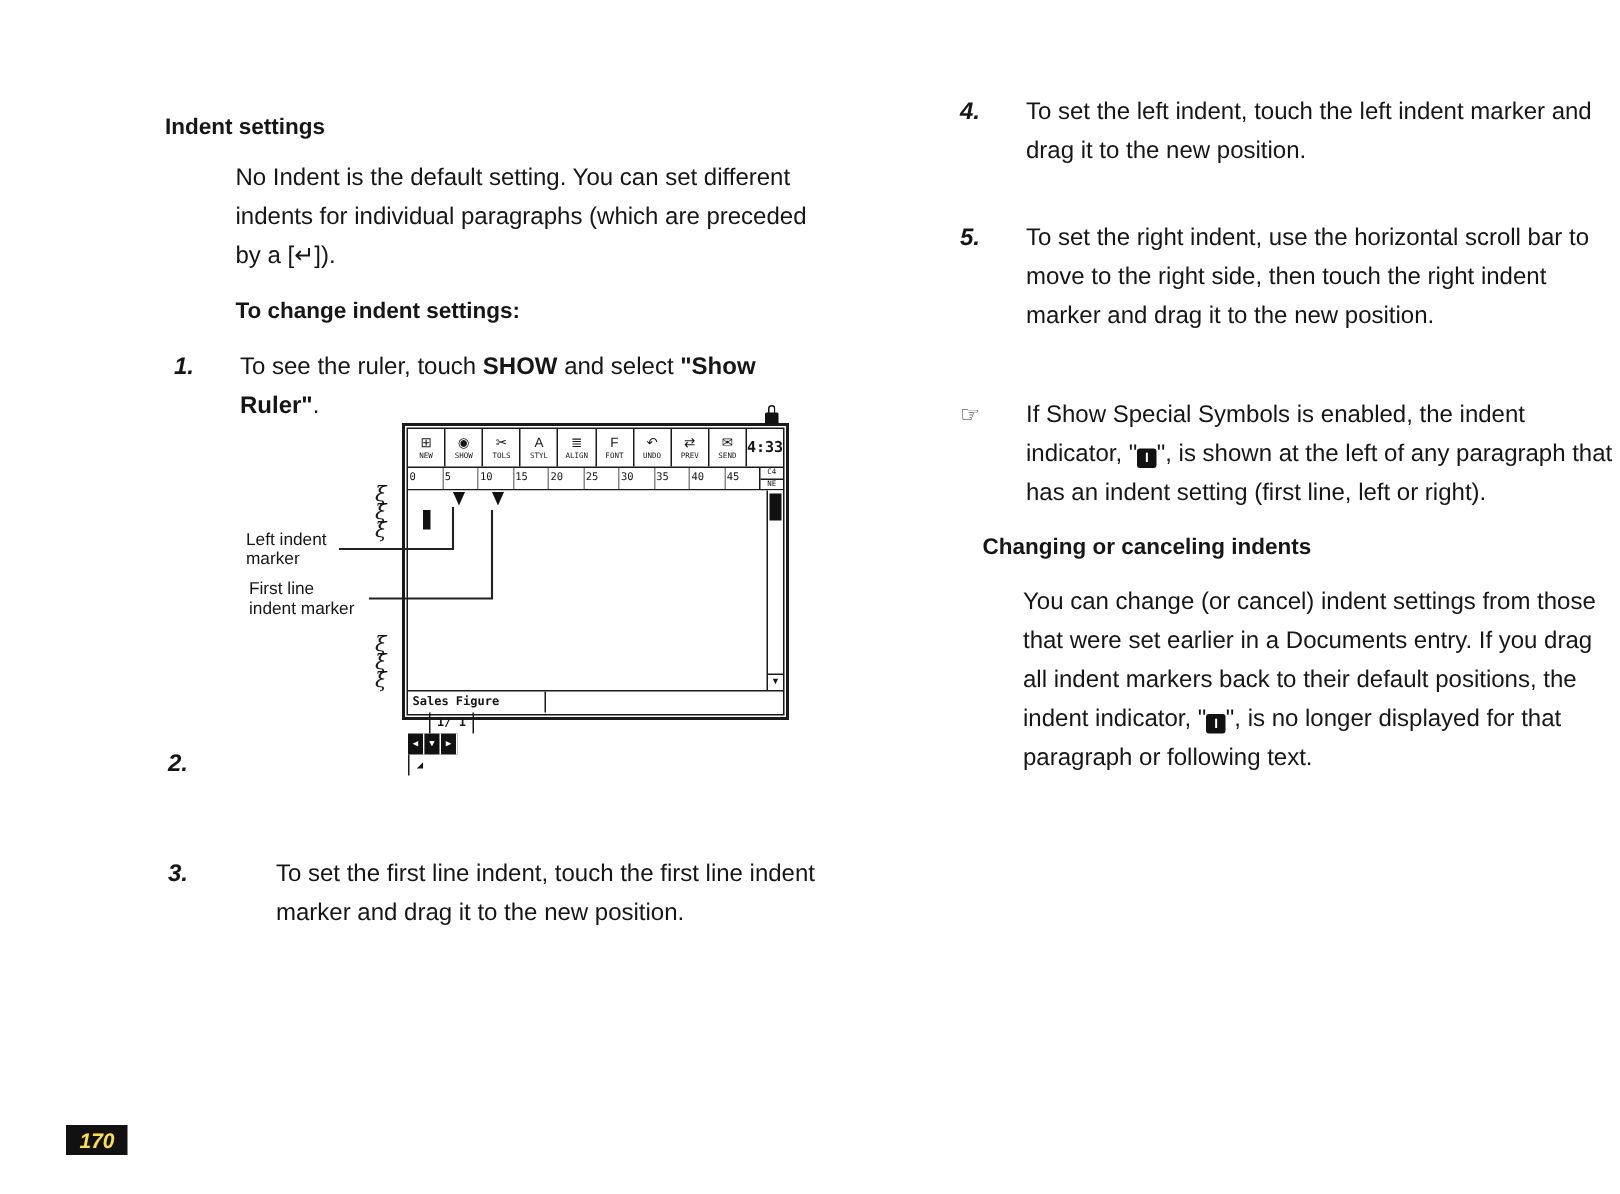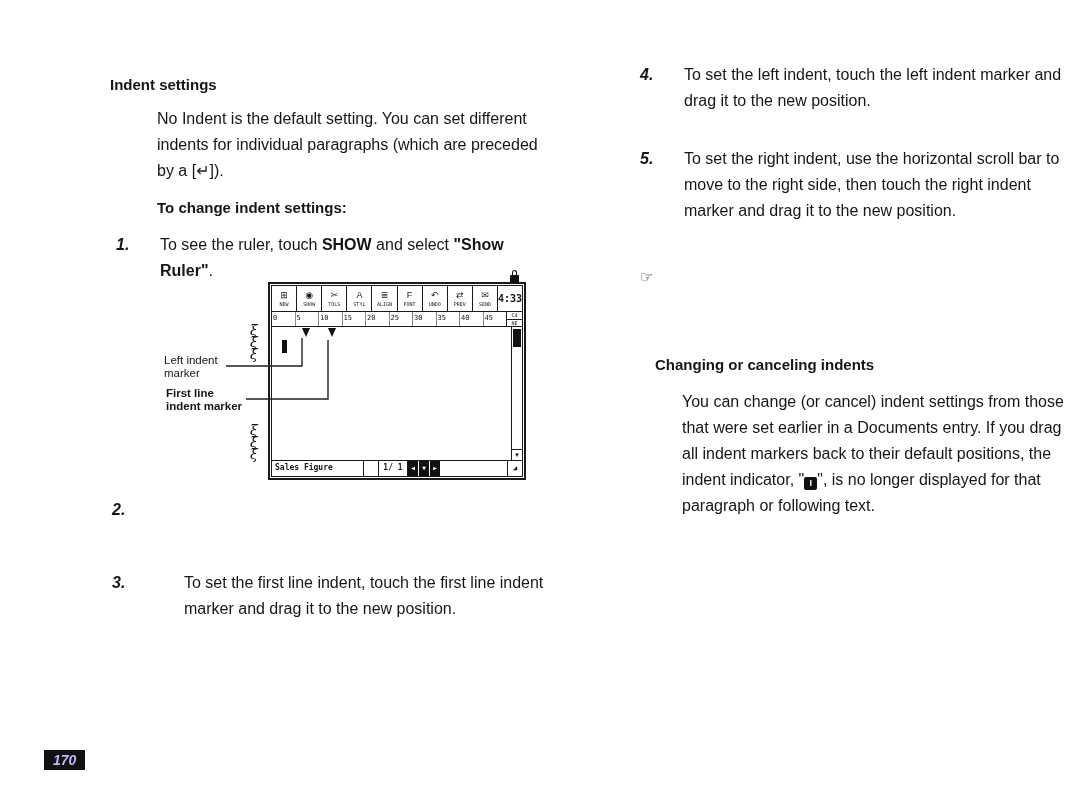--- a/index.html
+++ b/index.html
@@ -55,39 +55,39 @@
   .marker-left  { left:30px; top:1px; clip-path:polygon(0 0,100% 0,50% 100%); }
   .marker-first { left:56px; top:1px; clip-path:polygon(0 0,100% 0,50% 100%); }
   .cursor { position:absolute; left:10px; top:13px; width:5px; height:13px; background:#111; }
 
   .vscroll { position:absolute; top:0; right:0; bottom:0; width:11px; border-left:1px solid #1a1a1a; background:#fff; }
   .vs-thumb { position:absolute; top:2px; left:1px; right:1px; height:18px; background:#111; }
   .vs-bottom { position:absolute; bottom:0; left:0; right:0; height:11px; border-top:1px solid #1a1a1a;
                font-size:6px; line-height:10px; text-align:center; }
 
   .status { height:16px; border-top:1px solid #1a1a1a; display:flex;
-            font-family:"DejaVu Sans Mono", monospace; font-size:8px; font-weight:700; }
+            font-family:"DejaVu Sans Mono", monospace; font-size:8px; font-weight:700;flex-direction:column; }
   .st-tab { flex:none; width:92px; border-right:1px solid #1a1a1a; padding:0 3px;
             line-height:14px; white-space:nowrap; overflow:hidden; }
   .st-page { flex:none; width:30px; margin-left:14px; border-left:1px solid #1a1a1a;
              border-right:1px solid #1a1a1a; text-align:center; line-height:14px; }
   .st-icons { display:flex; }
   .st-ico { width:11px; background:#111; color:#fff; font-size:6px; line-height:14px;
             text-align:center; border-right:1px solid #fff; }
   .st-spacer { flex:1; }
   .st-corner { flex:none; width:15px; border-left:1px solid #1a1a1a; text-align:center;
                font-size:7px; line-height:14px; }
 
   
   .ind { display:inline-block; width:13px; height:13px; background:#111; color:#fff;
          font-size:9px; font-weight:700; line-height:13px; text-align:center;
          border-radius:2px; vertical-align:-1px; }
   .note-icon { flex:none; width:44px; font-size:15px; line-height:26px; }
 
-  .pageno { position:absolute; left:44px; top:750px; background:#111; color:#c4b5fd;
+  .pageno { position:absolute; left:44px; top:750px; background:#111; color:#fde047;
             font-size:14px; font-weight:700; font-style:italic; padding:2px 9px; }
 </style>
 </head>
 <body>
 
 <div class="page">
 
   <div class="abs heading" style="left:110px; top:76px;">Indent settings</div>
 
   <div class="abs bodytext" style="left:157px; top:106px; width:388px;">No Indent is the default setting. You can set different indents for individual paragraphs (which are preceded by a [↵]).</div>
@@ -191,21 +191,21 @@
 
     <div class="coil" style="top: 42px; white-space: pre-line;">ξ
 ξ
 ξ</div>
     <div class="coil" style="top: 142px; white-space: pre-line;">ξ
 ξ
 ξ</div>
 
     <div class="fig-label" style="left: 14px; top: 72px; white-space: pre-line;">Left indent
 marker</div>
-    <div class="fig-label" style="left: 16px; top: 105px; white-space: pre-line; font-weight: bold;">First line
+    <div class="fig-label" style="left: 16px; top: 105px; white-space: pre-line;">First line
 indent marker</div>
 
     <svg class="leaders" viewBox="0 0 400 210">
       <polyline points="76,84 152,84 152,56" fill="none" stroke="#222" stroke-width="1.4"></polyline>
       <polyline points="96,117 178,117 178,58" fill="none" stroke="#222" stroke-width="1.4"></polyline>
     </svg>
   </div>
 
   <div class="abs step bodytext" style="left:112px; top:497px; width:430px;">
     <span class="stepnum">2.</span>
@@ -221,20 +221,21 @@
     <span class="steptext" style="max-width:384px;">To set the left indent, touch the left indent marker and drag it to the new position.</span>
   </div>
 
   <div class="abs step bodytext" style="left:640px; top:146px; width:436px;">
     <span class="stepnum">5.</span>
     <span class="steptext" style="max-width:390px;">To set the right indent, use the horizontal scroll bar to move to the right side, then touch the right indent marker and drag it to the new position.</span>
   </div>
 
   <div class="abs step bodytext" style="left:640px; top:264px; width:438px;">
     <span class="note-icon">☞</span>
+    <span class="steptext" style="max-width:392px;"><span>If Show Special Symbols is enabled, the indent indicator, "</span><span class="ind">I</span><span>", is shown at the left of any paragraph that has an indent setting (first line, left or right).</span></span>
   </div>
 
   <div class="abs heading" style="left:655px; top:356px;">Changing or canceling indents</div>
 
   <div class="abs bodytext" style="left:682px; top:389px; width:392px;"><span>You can change (or cancel) indent settings from those that were set earlier in a Documents entry. If you drag all indent markers back to their default positions, the indent indicator, "</span><span class="ind">I</span><span>", is no longer displayed for that paragraph or following text.</span></div>
 
   <div class="pageno">170</div>
 
 </div>
 

